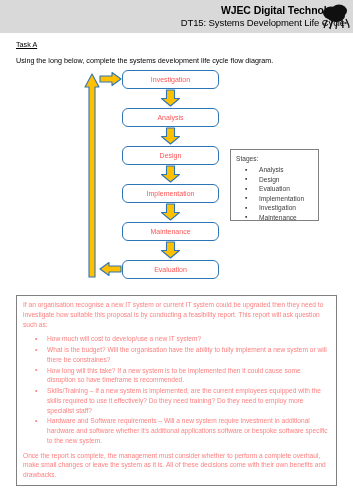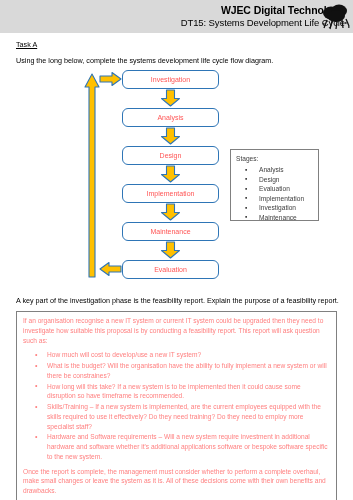--- a/index.html
+++ b/index.html
@@ -279,21 +279,20 @@
         <li>Design</li>
         <li>Evaluation</li>
         <li>Implementation</li>
         <li>Investigation</li>
         <li>Maintenance</li>
       </ul>
     </div>
   </div>
 
   <div class="taskb-wrap">
-    <div class="task-intro">A key part of the investigation phase is the feasibility report. Explain the purpose of a feasibility report.</div>
 
     <div class="answer-box">
       <p>If an organisation recognise a new IT system or current IT system could be upgraded then they need to investigate how suitable this proposal is by conducting a feasibility report. This report will ask question such as:</p>
       <ul class="answer-list">
         <li>How much will cost to develop/use a new IT system?</li>
         <li>What is the budget? Will the organisation have the ability to fully implement a new system or will there be constraines?</li>
         <li>How long will this take? If a new system is to be implemented then it could cause some disruption so have timeframe is recommended.</li>
         <li>Skills/Training – If a new system is implemented, are the current employees equipped with the skills required to use it effectively? Do they need training? Do they need to employ more specialist staff?</li>
         <li>Hardware and Software requirements – Will a new system require investment in additional hardware and software whether it's additional applications software or bespoke software specific to the new system.</li>
       </ul>

